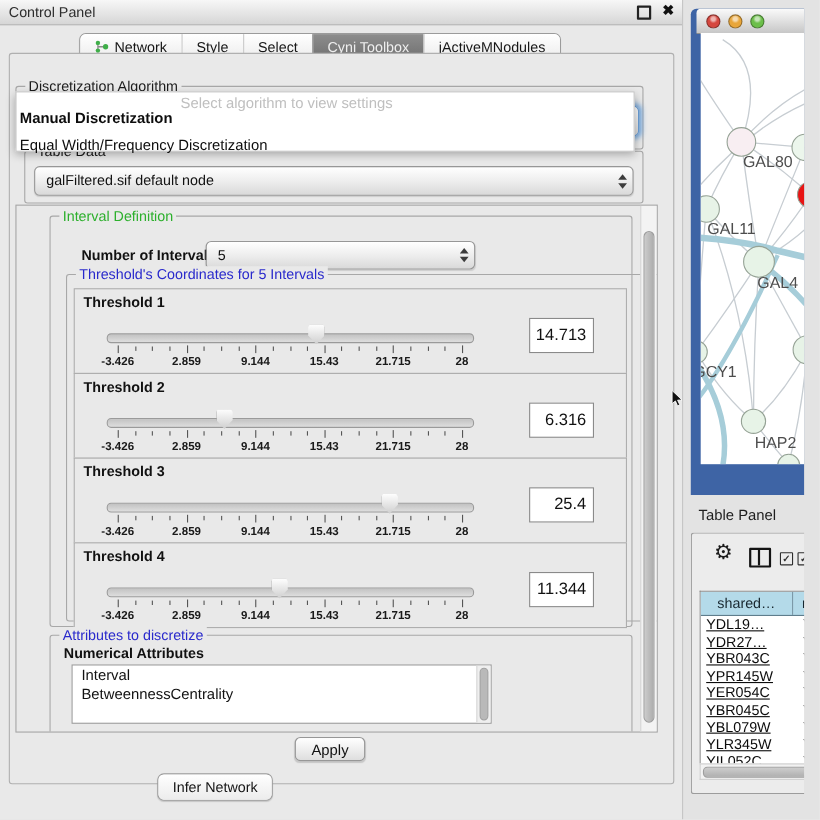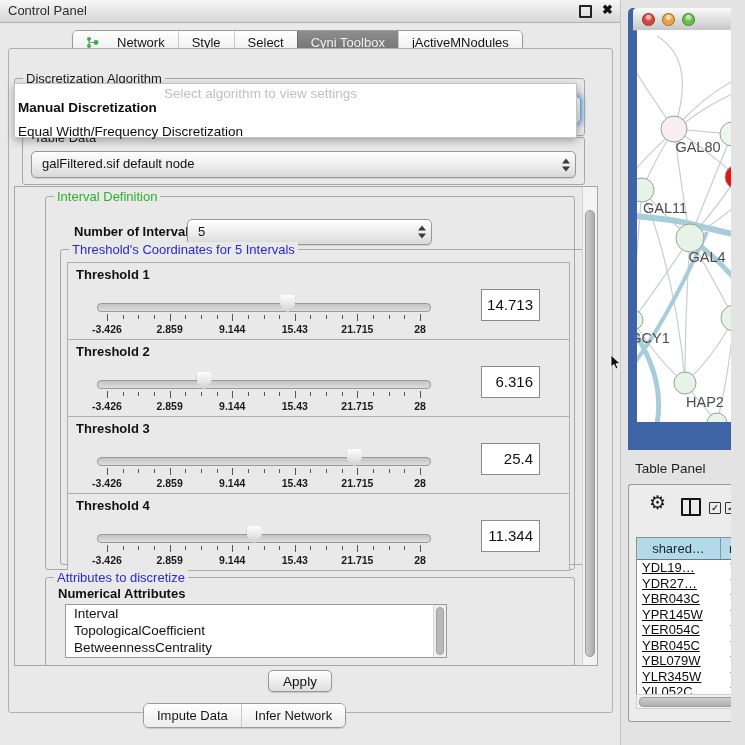--- a/index.html
+++ b/index.html
@@ -6,21 +6,21 @@
   body{width:745px;height:745px;overflow:hidden;font-family:"Liberation Sans",sans-serif;background:#e3e3e3;}
   #screen{position:relative;width:731px;height:745px;overflow:hidden;}
   
   .cp{position:absolute;left:0;top:0;width:620px;height:745px;background:#e9e9e9;border-right:1px solid #c6c6c6;}
   .cp-titlebar{position:absolute;left:0;top:0;width:100%;height:22px;background:linear-gradient(#f7f7f7,#d6d6d6);border-bottom:1px solid #b3b3b3;}
   .cp-title{position:absolute;left:8px;top:3px;font-size:13px;color:#2d2d2d;}
   .wm-float{position:absolute;right:28px;top:5px;width:9px;height:9px;border:2px solid #222;border-radius:1px;}
   .wm-close{position:absolute;right:7px;top:2px;font-size:13px;font-weight:bold;color:#111;}
   
   .seg{position:absolute;display:flex;height:23px;border:1px solid #9b9b9b;border-radius:6px;overflow:hidden;background:#fdfdfd;box-shadow:0 1px 1px rgba(0,0,0,.15);}
-  .seg .tab{display:flex;align-items:center;gap:18px;padding:0 13px;font-size:13px;color:#161616;line-height:23px;background:linear-gradient(#ffffff,#ececec);border-left:1px solid #c9c9c9;white-space:nowrap;}
+  .seg .tab{display:flex;align-items:center;gap:5px;padding:0 13px;font-size:13px;color:#161616;line-height:23px;background:linear-gradient(#ffffff,#ececec);border-left:1px solid #c9c9c9;white-space:nowrap;}
   .seg .tab:first-child{border-left:none;}
   .seg .tab.sel{background:linear-gradient(#8d8d8d,#707070);color:#efefef;border-left-color:#6a6a6a;}
   #top-tabs{left:72px;top:30px;}
   #bottom-tabs{left:143px;top:703px;}
   
   .content{position:absolute;left:8px;top:48px;width:603px;height:663px;border:1px solid #b0b0b0;border-radius:3px;background:#e9e9e9;}
   
   .group{position:absolute;border:1px solid #a8a8a8;border-radius:3px;}
   .group-label{position:absolute;top:-8px;left:8px;background:#e9e9e9;padding:0 3px;font-size:13px;color:#1c1c1c;white-space:nowrap;}
   .glabel-green{color:#2db02d;}
@@ -301,40 +301,36 @@
             </div>
         </div>
       </div>
 
       <div class="group" style="left:30px;top:390px;width:528px;height:100px;">
         <span class="group-label glabel-blue">Attributes to discretize</span>
         <span style="position:absolute;left:12px;top:8px;font-size:13px;font-weight:bold;color:#111;">Numerical Attributes</span>
         <div class="attr-list">
           <div id="attr-items">
               <div class="attr-item">Interval</div>
-              <div class="attr-item">TopologicalCoefficient</div>
               <div class="attr-item">BetweennessCentrality</div>
             </div>
           <div class="attr-vscroll">
               <div class="thumb"></div>
             </div>
         </div>
       </div>
 
       <div class="vscroll">
         <div class="thumb" style="top:23px;bottom:8px;"></div>
       </div>
     </div>
 
     <button class="btn" style="left:268px;top:670px;width:64px;height:22px;">Apply</button>
 
     <div id="bottom-tabs" class="seg">
-        <span class="tab">
-          <span>Impute Data</span>
-        </span>
         <span class="tab">
           <span>Infer Network</span>
         </span>
       </div>
   </div>
 
   <div class="net-window">
     <div class="net-titlebar">
       <span class="tl" id="tl-close" style="left: 9px; background: radial-gradient(circle at 50% 30%, rgba(255, 255, 255, 0.6) 0px, rgba(255, 255, 255, 0.6) 18%, transparent 40%), rgb(213, 71, 63); border: 1px solid rgba(0, 0, 0, 0.35); box-sizing: border-box;"></span>
       <span class="tl" id="tl-min" style="left: 29px; background: radial-gradient(circle at 50% 30%, rgba(255, 255, 255, 0.6) 0px, rgba(255, 255, 255, 0.6) 18%, transparent 40%), rgb(232, 166, 59); border: 1px solid rgba(0, 0, 0, 0.35); box-sizing: border-box;"></span>

